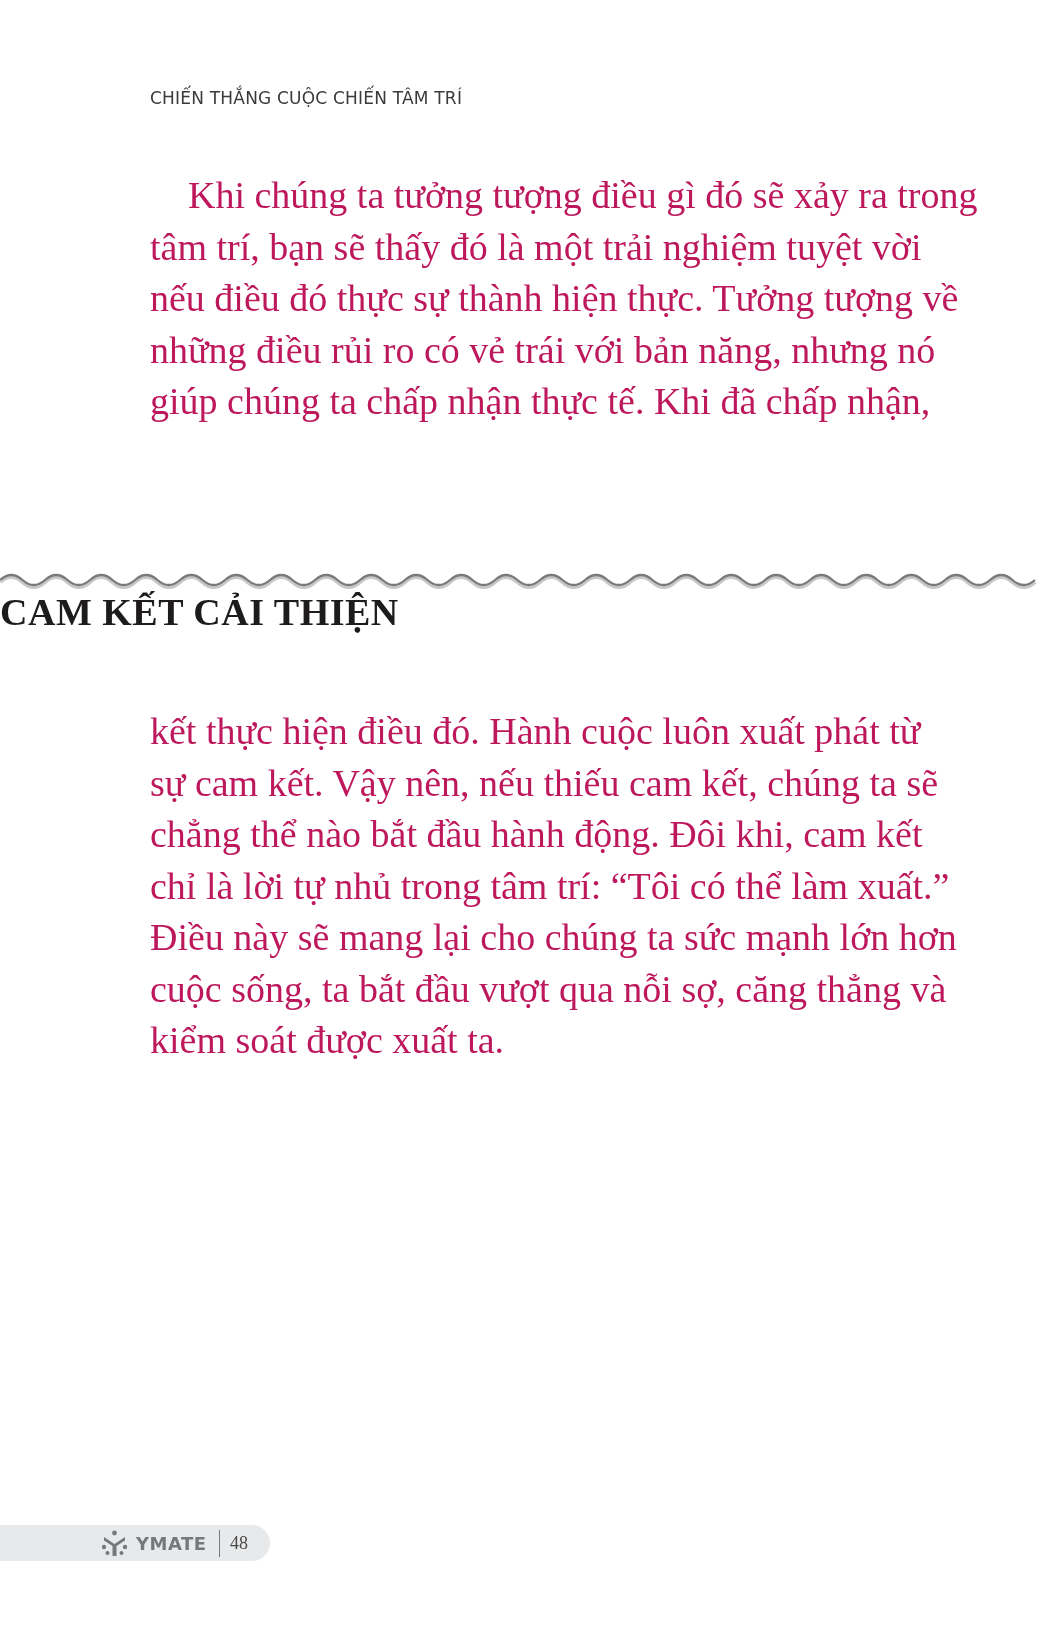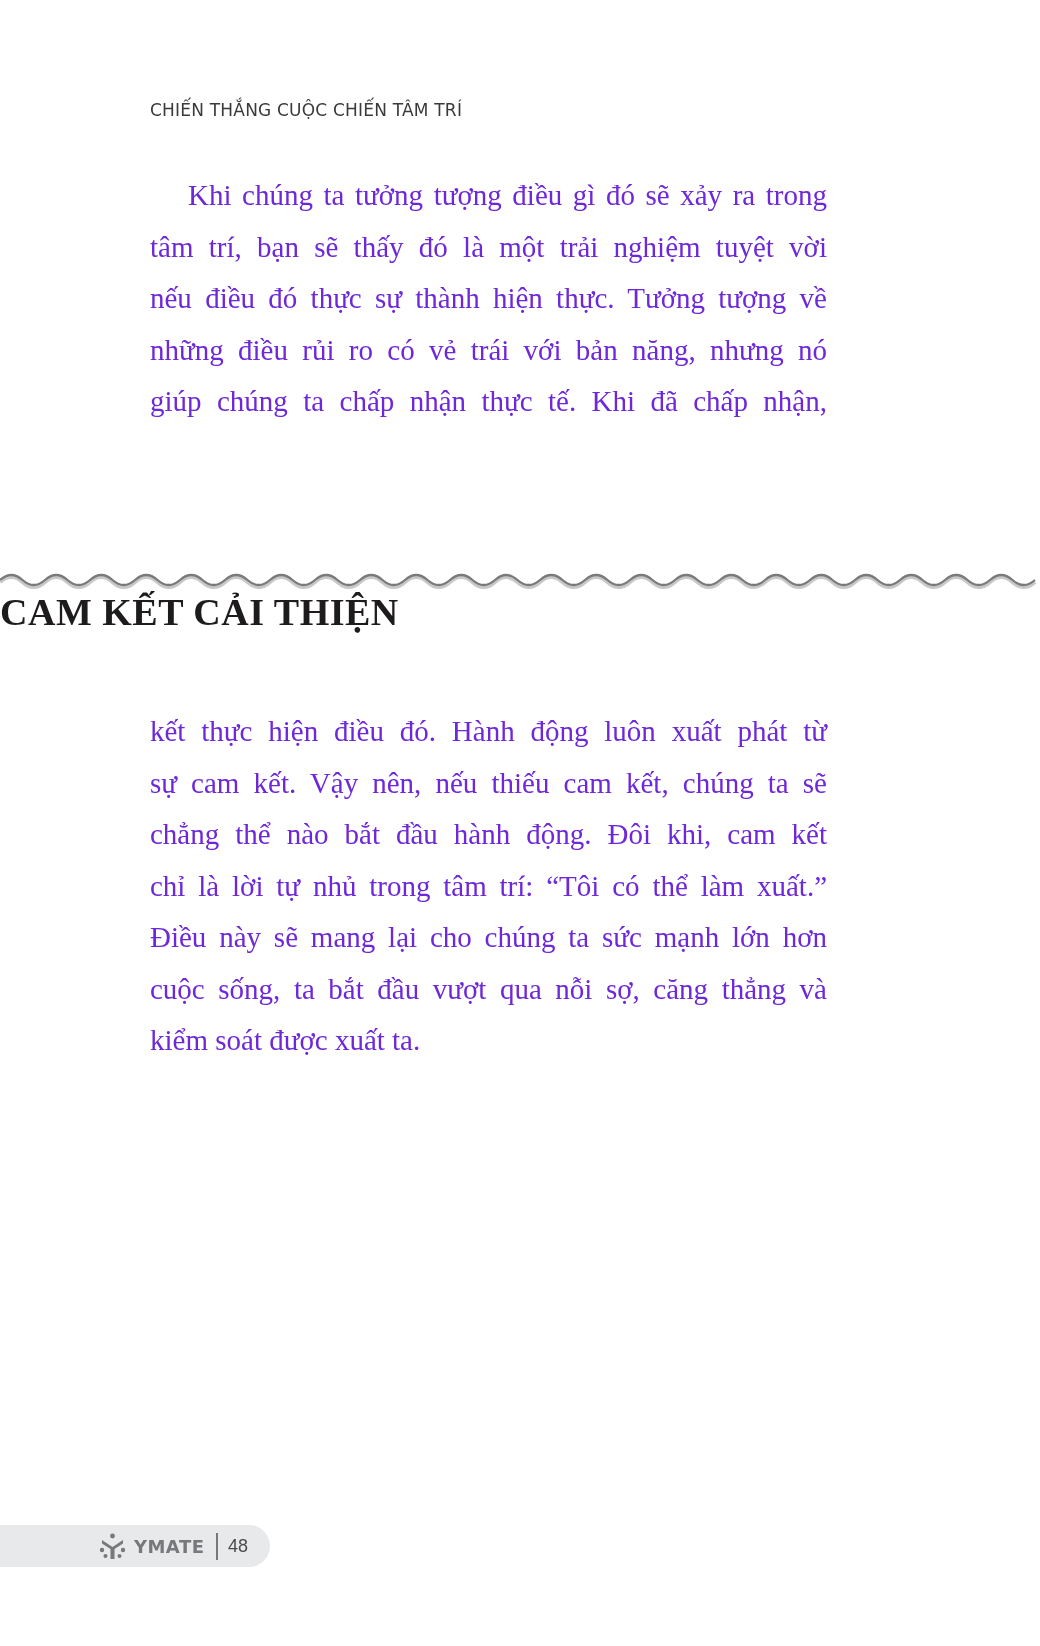--- a/index.html
+++ b/index.html
@@ -5,62 +5,61 @@
     html, body { margin: 0; padding: 0; background: #ffffff; }
     body {
       width: 1040px; height: 1646px; position: relative; overflow: hidden;
       color: #231f20;
     }
     .running-header {
       position: absolute; left: 150px; top: 88px;
       font-family: "DejaVu Sans", sans-serif;
       font-size: 17px; letter-spacing: 0.2px; color: #3a3a3a;
       font-weight: normal;
-      margin-top: 12px;
     }
     .para {
       position: absolute; left: 150px; width: 677px;
       font-family: "Liberation Serif", "DejaVu Serif", serif;
-      font-size: 29px; line-height: 51.5px;
+      font-size: 38px; line-height: 51.5px;
       text-align: justify; text-align-last: left;
-      color: #6d28d9;
+      color: #be185d;
     }
     .para .line {
       display: block; white-space: nowrap;
       text-align: justify; text-align-last: justify;
     }
     .para .line.last { text-align-last: left; }
     .para .line.indent { padding-left: 38px; }
     #para1 { top: 170px; }
     #para2 { top: 706px; }
     .wave {
       position: absolute; left: 0; top: 566px; width: 1040px; height: 28px;
     }
     .section-title {
       position: absolute; left: 0; width: 975px; top: 590px; text-align: left;
       font-family: "Liberation Serif", "DejaVu Serif", serif;
       font-weight: bold; font-size: 38px; letter-spacing: 0.5px;
       color: #1e1b1c;
     }
     .footer-pill {
-      position: absolute; left: 0; top: 1525px; width: 270px; height: 42px;
+      position: absolute; left: 0; top: 1525px; width: 270px; height: 36px;
       background: #e8e9ea; border-radius: 0 21px 21px 0;
       display: flex; align-items: center; justify-content: flex-end;
       padding-right: 22px; box-sizing: border-box;
     }
     .logo-icon { width: 27px; height: 27px; margin-right: 8px; }
     .brand {
       font-family: "DejaVu Sans", sans-serif; font-weight: bold;
       font-size: 18px; color: #77787b; letter-spacing: 0.5px;
     }
     .divider {
       width: 1.5px; height: 27px; background: #77787b; margin: 0 10px 0 12px;
     }
     .page-num {
-      font-family: Liberation Sans, sans-serif; font-size: 18px; color: #4a4a4a;
+      font-family: Liberation Serif, serif; font-size: 18px; color: #4a4a4a;
     }
   </style>
 </head>
 <body>
 
 <div class="running-header">CHIẾN THẮNG CUỘC CHIẾN TÂM TRÍ</div>
 
 <div class="para" id="para1">
   <span class="line indent">Khi chúng ta tưởng tượng điều gì đó sẽ xảy ra trong</span>
   <span class="line">tâm trí, bạn sẽ thấy đó là một trải nghiệm tuyệt vời</span>
@@ -73,21 +72,21 @@
   <defs>
     <path id="wavepath" d="M0,14 q11.25,-10 22.5,0 t22.5,0 t22.5,0 t22.5,0 t22.5,0 t22.5,0 t22.5,0 t22.5,0 t22.5,0 t22.5,0 t22.5,0 t22.5,0 t22.5,0 t22.5,0 t22.5,0 t22.5,0 t22.5,0 t22.5,0 t22.5,0 t22.5,0 t22.5,0 t22.5,0 t22.5,0 t22.5,0 t22.5,0 t22.5,0 t22.5,0 t22.5,0 t22.5,0 t22.5,0 t22.5,0 t22.5,0 t22.5,0 t22.5,0 t22.5,0 t22.5,0 t22.5,0 t22.5,0 t22.5,0 t22.5,0 t22.5,0 t22.5,0 t22.5,0 t22.5,0 t22.5,0 t22.5,0"></path>
   </defs>
   <use href="#wavepath" fill="none" stroke="#c8c8c8" stroke-width="4" transform="translate(0,2)"></use>
   <use href="#wavepath" fill="none" stroke="#7a7a7a" stroke-width="2.2"></use>
 </svg>
 
 <div class="section-title">CAM KẾT CẢI THIỆN</div>
 
 <div class="para" id="para2">
-  <span class="line">kết thực hiện điều đó. Hành động luôn xuất phát từ</span>
+  <span class="line">kết thực hiện điều đó. Hành cuộc luôn xuất phát từ</span>
   <span class="line">sự cam kết. Vậy nên, nếu thiếu cam kết, chúng ta sẽ</span>
   <span class="line">chẳng thể nào bắt đầu hành động. Đôi khi, cam kết</span>
   <span class="line">chỉ là lời tự nhủ trong tâm trí: “Tôi có thể làm xuất.”</span>
   <span class="line">Điều này sẽ mang lại cho chúng ta sức mạnh lớn hơn</span>
   <span class="line">cuộc sống, ta bắt đầu vượt qua nỗi sợ, căng thẳng và</span>
   <span class="line last">kiểm soát được xuất ta.</span>
 </div>
 
 <div class="footer-pill">
   <svg class="logo-icon" viewBox="0 0 27 27">

